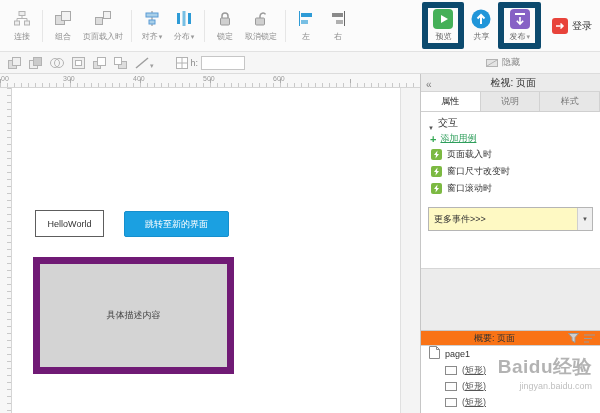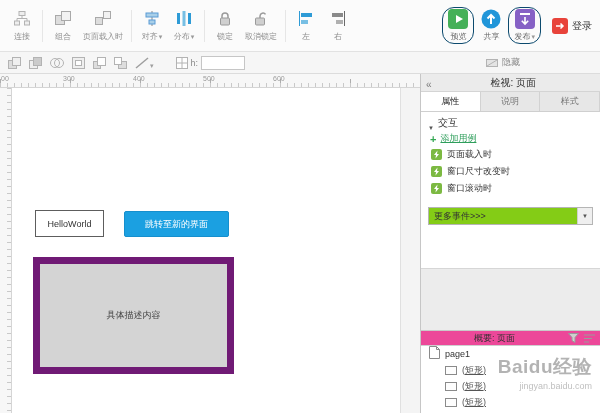--- a/index.html
+++ b/index.html
@@ -14,21 +14,21 @@
        border-bottom:1px solid #e2e2e2;display:flex;align-items:center;padding:0 6px;}
   .tool{display:flex;flex-direction:column;align-items:center;justify-content:center;
         margin:0 4px;min-width:24px;cursor:default;}
   .ticon{height:18px;display:flex;align-items:center;justify-content:center;}
   .tlabel{font-size:8px;color:#8f8f8f;margin-top:3px;white-space:nowrap;display:flex;align-items:center;}
   .caret::after{content:"▾";font-size:7px;color:#9a9a9a;margin-left:1px;}
   .vsep{width:1px;height:32px;background:#e6e6e6;margin:0 4px;}
   .right-cluster{margin-left:auto;display:flex;align-items:center;gap:7px;padding-right:2px;}
   .pubtool{display:flex;flex-direction:column;align-items:center;}
   .pubtool .tlabel{color:#666;}
-  .red-box{border:1px solid #0c4a6e;border-radius:12px;padding:2px 5px 1px;}
+  .red-box{border:6px solid #0c4a6e;border-radius:2px;padding:2px 5px 1px;}
   .login{display:flex;align-items:center;gap:4px;margin-left:4px;}
   .login-label{font-size:10px;color:#333;}
   
   .tb2{position:absolute;left:0;top:52px;width:600px;height:22px;background:#f6f6f6;
        border-bottom:1px solid #dcdcdc;display:flex;align-items:center;padding:0 8px;gap:8px;}
   .tb2 .mini{display:flex;align-items:center;opacity:.95;}
   .h-group{display:flex;align-items:center;gap:3px;margin-left:14px;}
   .h-label{font-size:9px;color:#8a8a8a;}
   .h-input{width:44px;height:14px;border:1px solid #c6c6c6;background:#fff;font-size:9px;padding:0 2px;}
   .hide-group{margin-left:auto;margin-right:72px;display:flex;align-items:center;gap:4px;}
@@ -68,32 +68,32 @@
   .tab.active{background:#fff;color:#222;}
   .insp-white{position:absolute;left:0;top:38px;width:100%;height:156px;background:#fff;}
   .sect-row{display:flex;align-items:flex-start;padding:4px 7px 2px;height:18px;}
   .tri::before{content:"▼";font-size:6px;color:#555;}
   .sect-label{font-size:10px;color:#333;margin-left:4px;}
   .addcase-row{display:flex;align-items:center;padding:2px 9px;height:16px;}
   .plus-glyph::before{content:"+";font-size:11px;font-weight:bold;color:#34a853;line-height:10px;}
   .addcase-label{font-size:9px;color:#2e9e5b;text-decoration:underline;margin-left:4px;}
   .event-row{display:flex;align-items:center;gap:5px;padding:3px 10px;height:17px;}
   .event-label{font-size:9px;color:#333;}
-  .dropdown{margin:10px 7px 0;height:18px;border:1px solid #b5b5b5;background:#84cc16;display:flex;align-items:center;}
+  .dropdown{margin:10px 7px 0;height:24px;border:1px solid #b5b5b5;background:#fef9c3;display:flex;align-items:center;}
   .dd-text{flex:1;font-size:9px;color:#333;padding-left:5px;}
   .dd-btn{width:15px;height:100%;border-left:1px solid #cfcfcf;background:#efefef;
       display:flex;align-items:center;justify-content:center;}
   .dd-btn::after{content:"▼";font-size:6px;color:#555;}
   .adaptive-row{position:absolute;left:0;top:172px;width:100%;height:22px;background:#fff;
       border-top:1px solid #dedede;display:flex;align-items:center;padding:0 12px 0 8px;}
   .adaptive-label{font-size:9px;color:#333;}
   .checkbox{width:11px;height:11px;border:1px solid #adadad;background:#fff;margin-left:auto;}
   .enable-label{font-size:9px;color:#666;margin-left:4px;}
   .gray-fill{position:absolute;left:0;top:194px;width:100%;height:62px;background:#ececec;border-top:1px solid #d6d6d6;}
-  .outline-header{position:absolute;left:0;top:256px;width:100%;height:16px;background:#ec4899;
+  .outline-header{position:absolute;left:0;top:256px;width:100%;height:16px;background:#f97316;
       border-top:1px solid #c9c9c9;border-bottom:1px solid #cfcfcf;display:flex;align-items:center;padding:0 5px;gap:5px;}
   .outline-title{flex:1;text-align:center;font-size:9px;color:#333;}
   .tree{position:absolute;left:0;top:272px;width:100%;height:67px;background:#fff;overflow:hidden;}
   .tree-row{display:flex;align-items:center;gap:5px;height:16px;padding-left:8px;}
   .tree-row.child{padding-left:24px;}
   .tree-label{font-size:9px;color:#333;}
   .tree-row.child .tree-label{color:#555;text-decoration:underline;}
   
   .watermark{position:absolute;left:436px;top:354px;width:160px;text-align:right;opacity:.55;
       pointer-events:none;z-index:50;padding-right:4px;}

